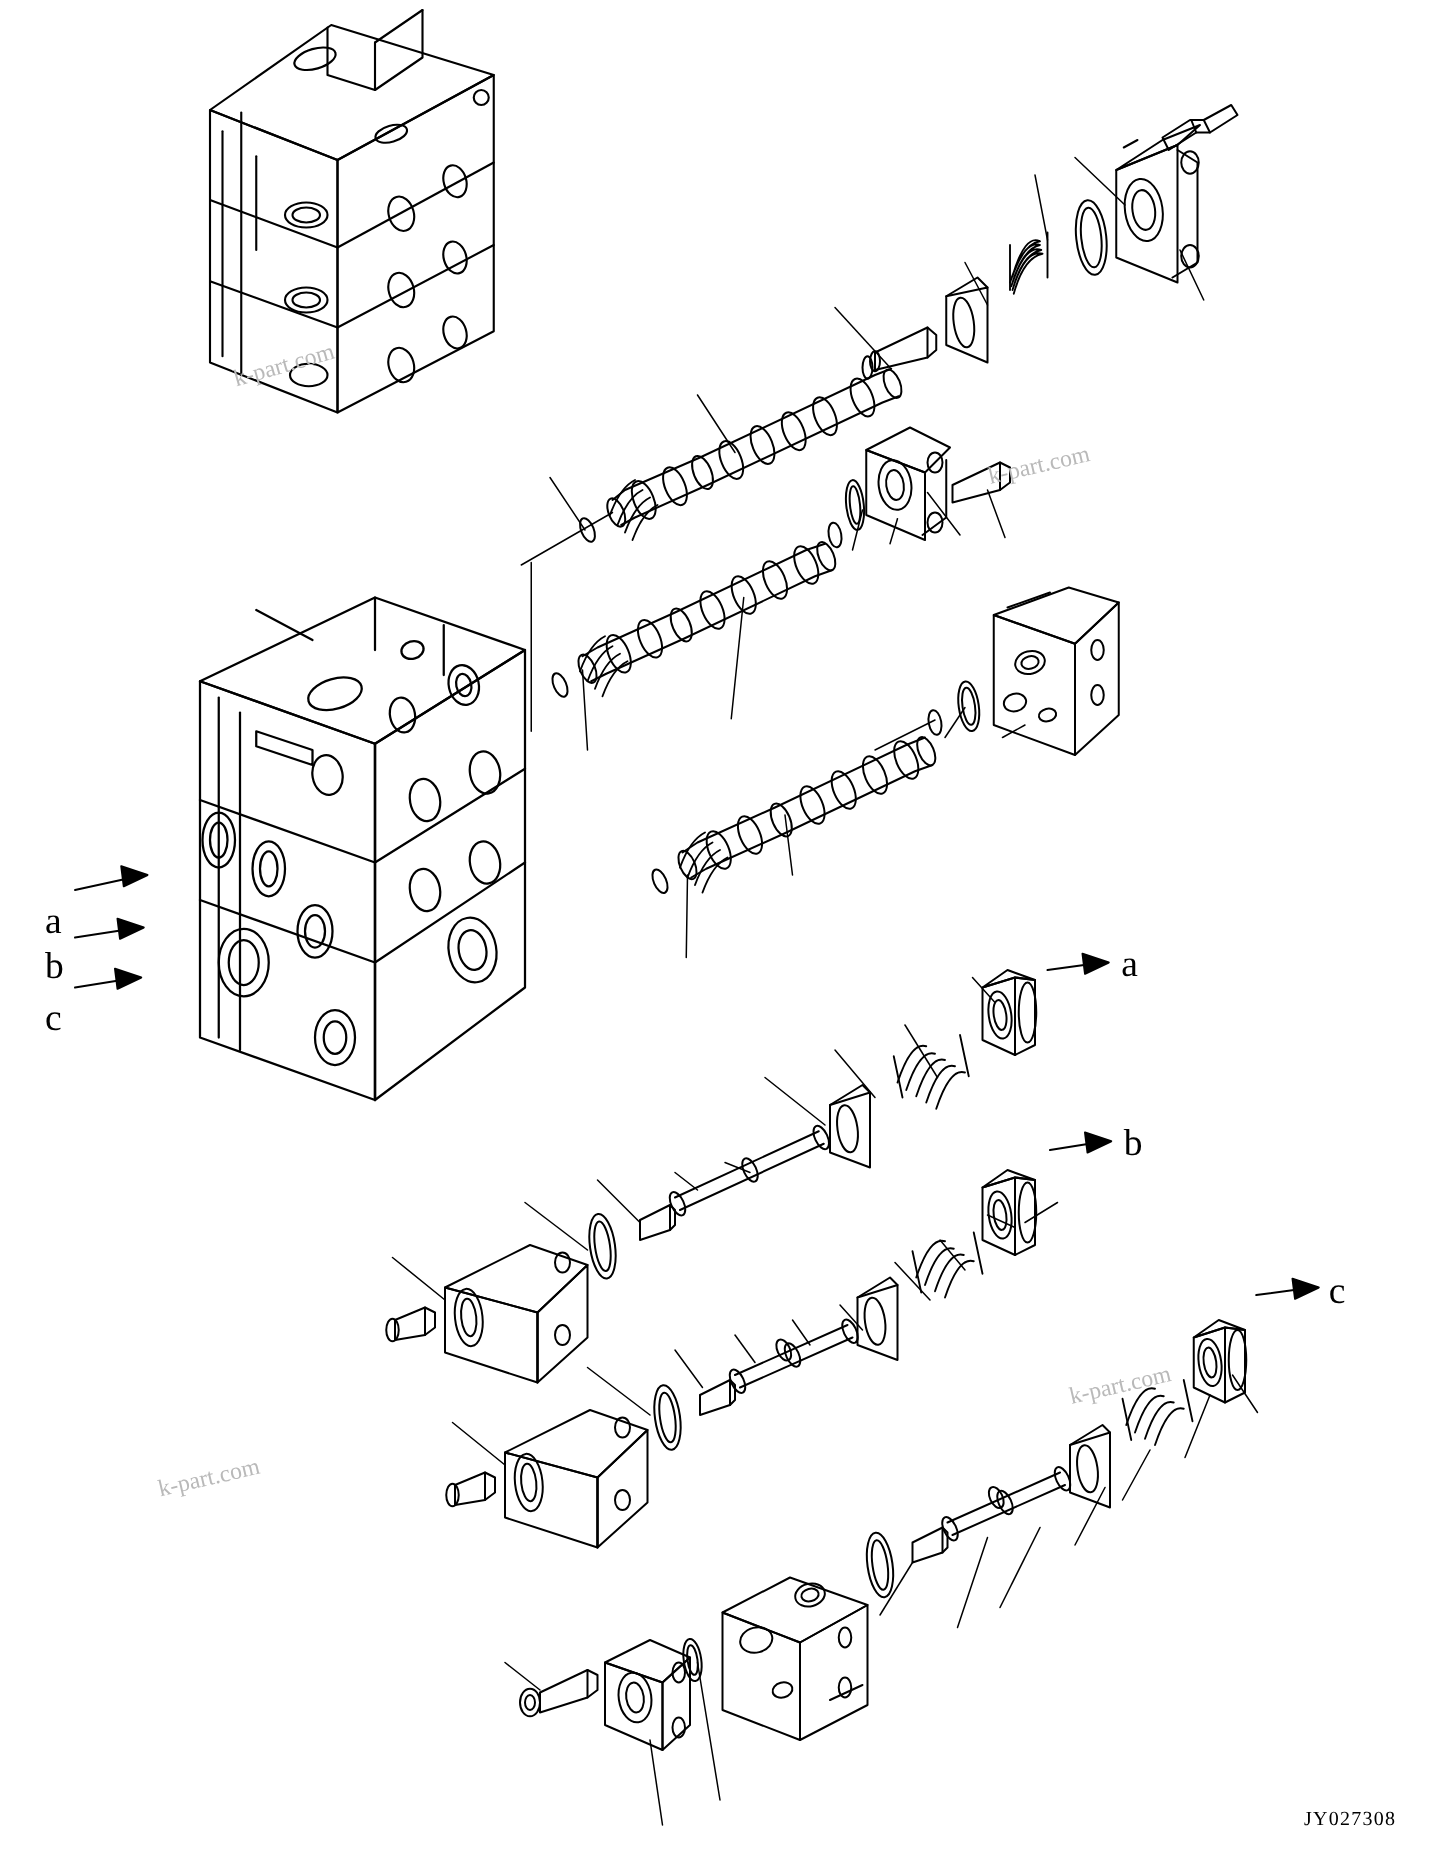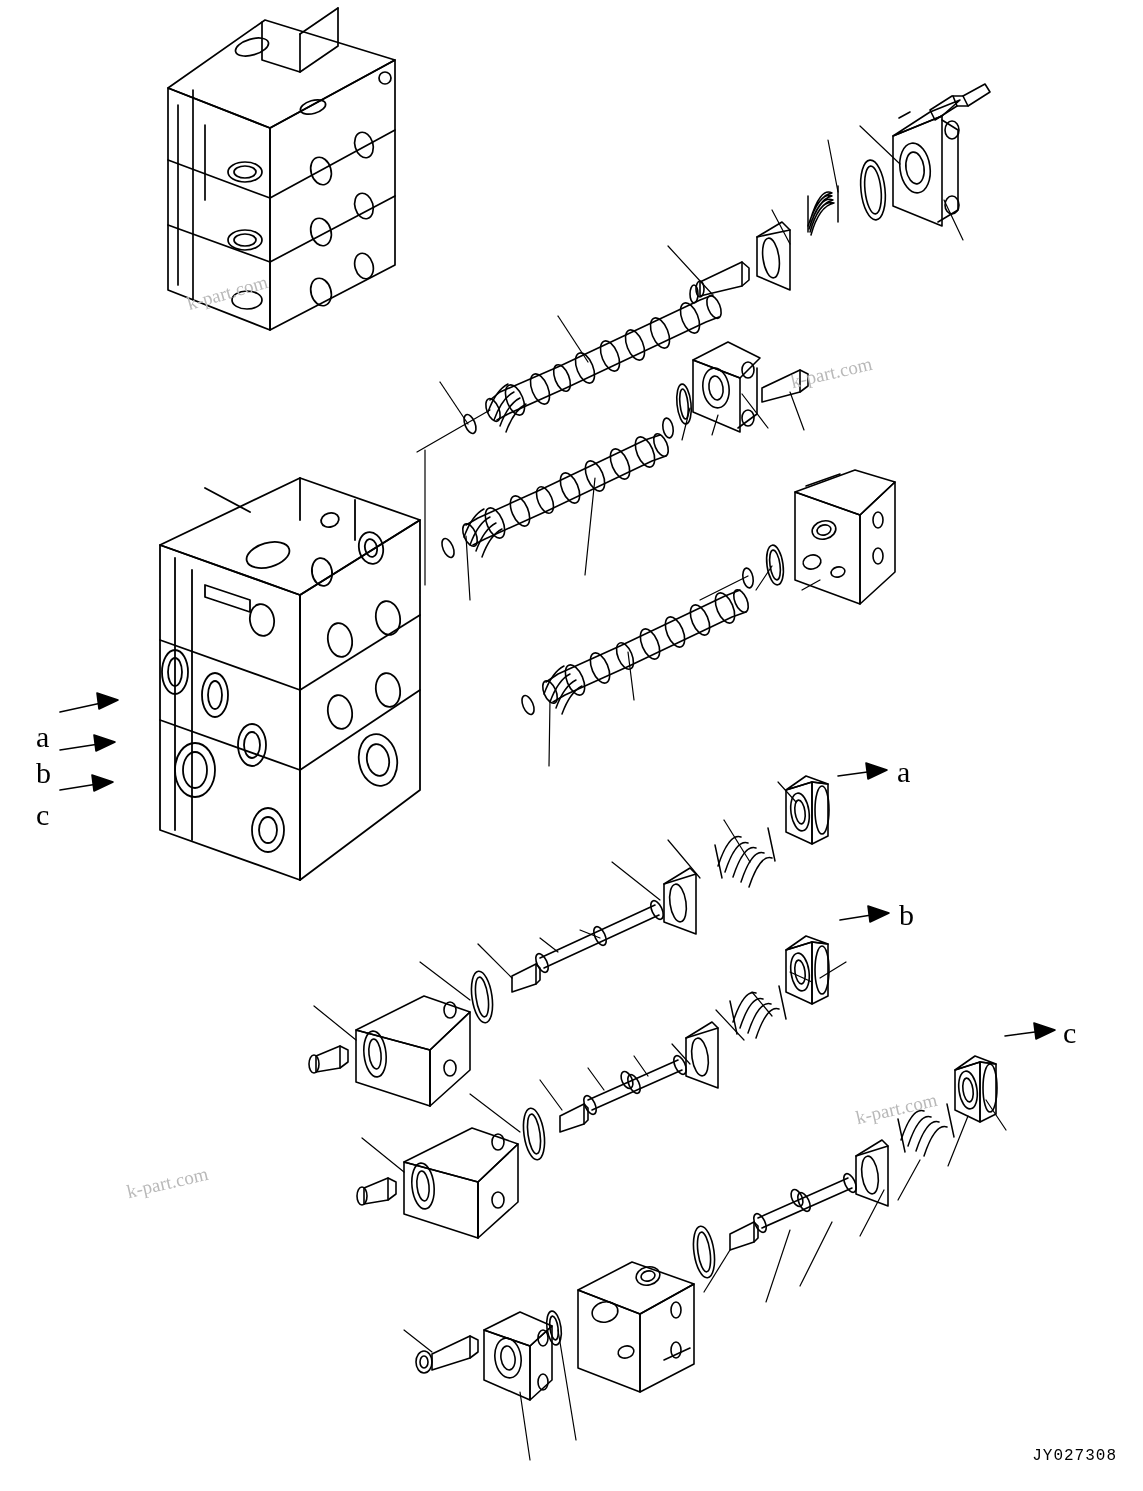--- a/index.html
+++ b/index.html
@@ -29,21 +29,21 @@
     font-family: "Liberation Serif", serif;
     font-size: 30px;
     color: #000000;
     line-height: 1;
     user-select: none;
   }
   .drawing-no {
     position: absolute;
     right: 26px;
     bottom: 26px;
-    font-family: Liberation Mono, monospace;
+    font-family: Liberation Serif, serif;
     font-size: 16px;
     letter-spacing: 1px;
     color: #000000;
     margin-left: 48px;
   }
   .watermark {
     position: absolute;
     font-family: "Liberation Serif", serif;
     font-size: 19px;
     color: #b9b9b9;

